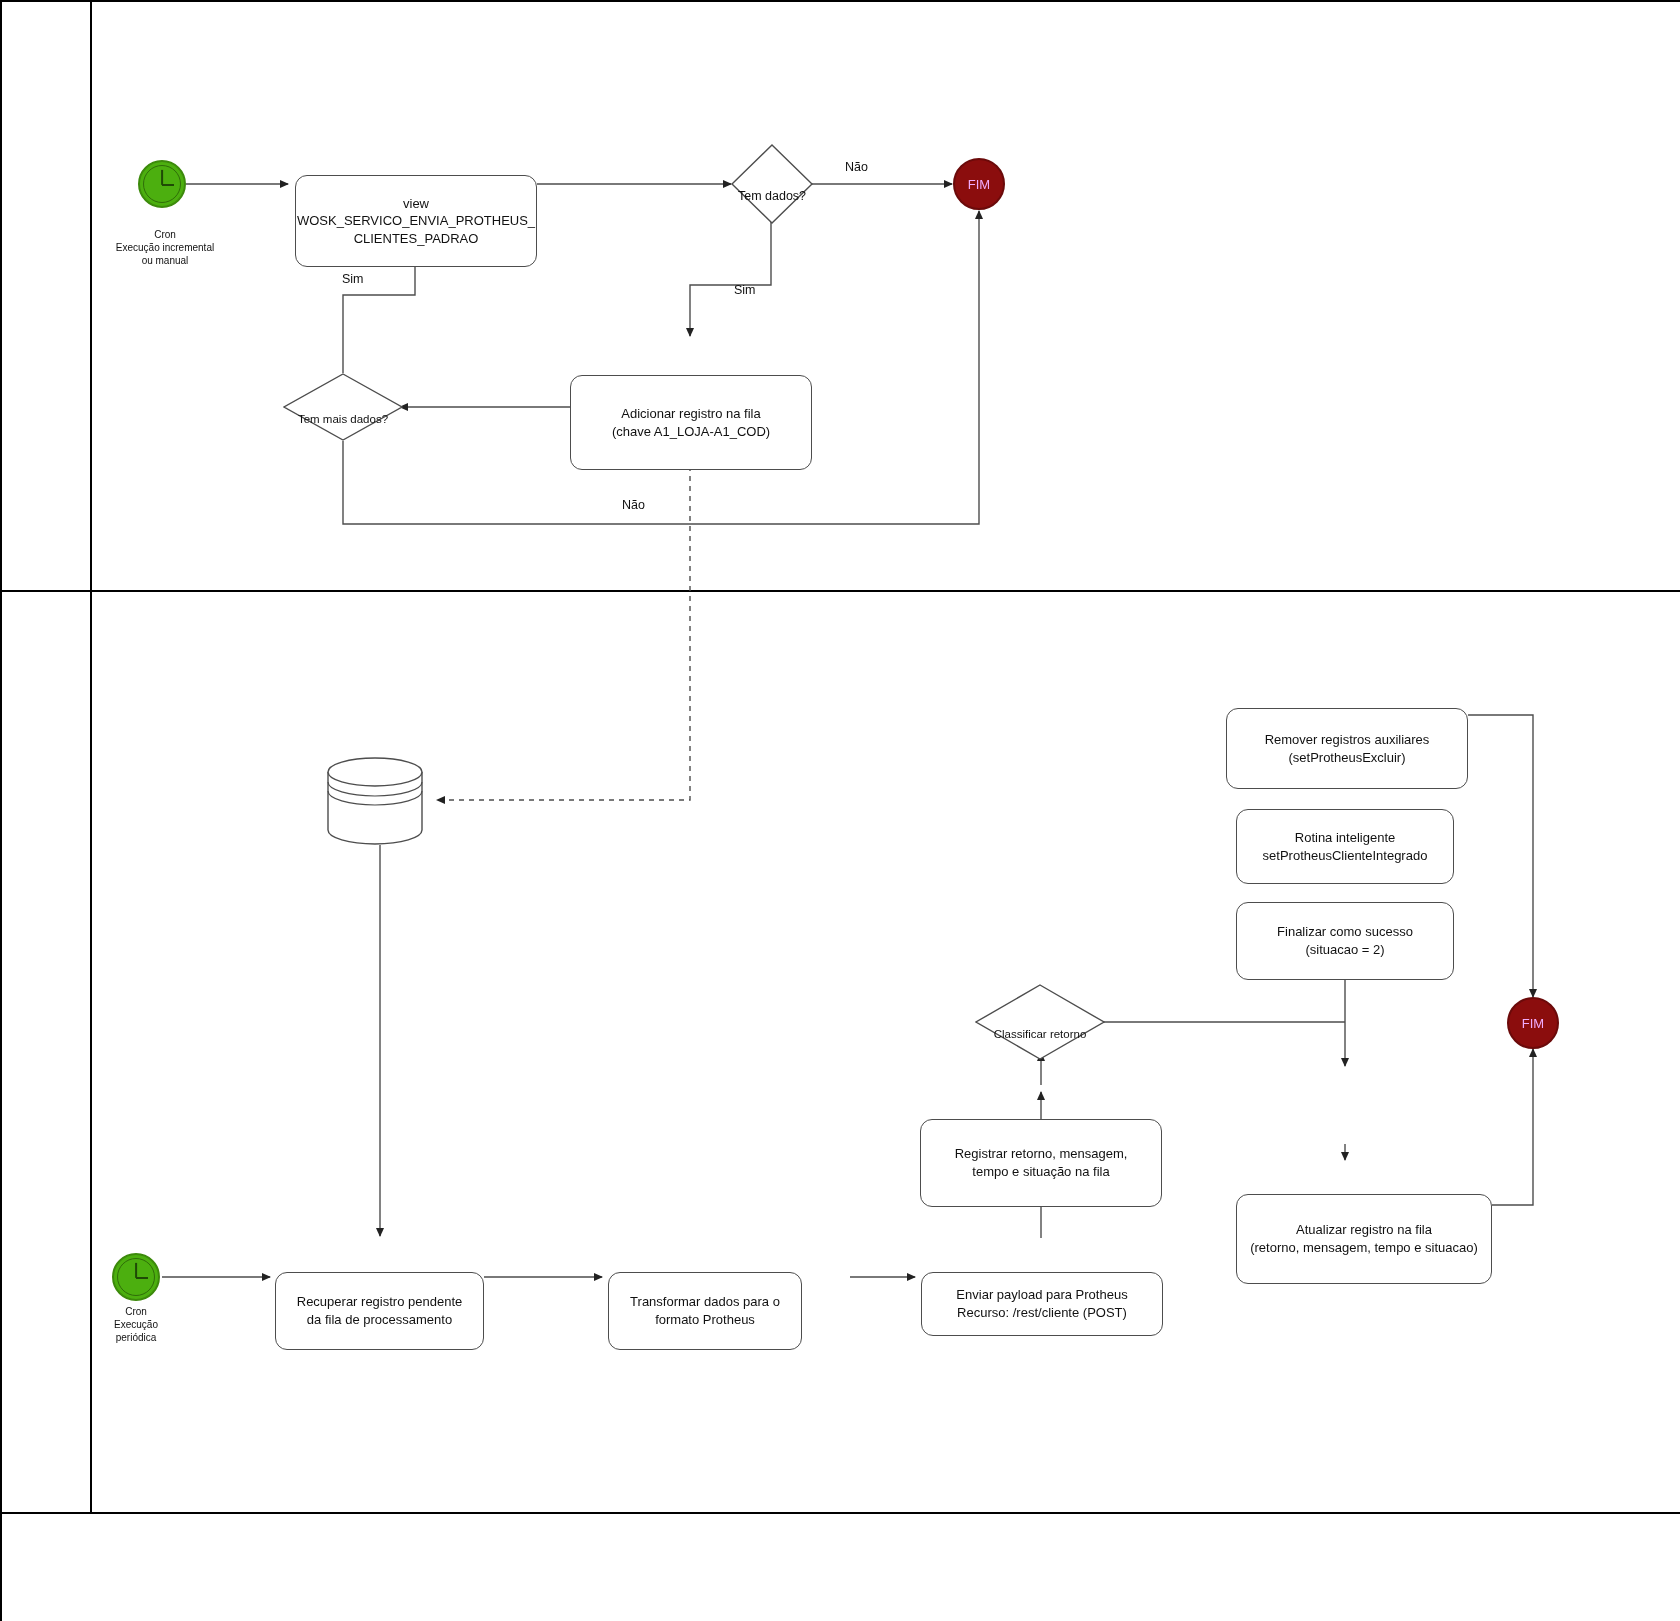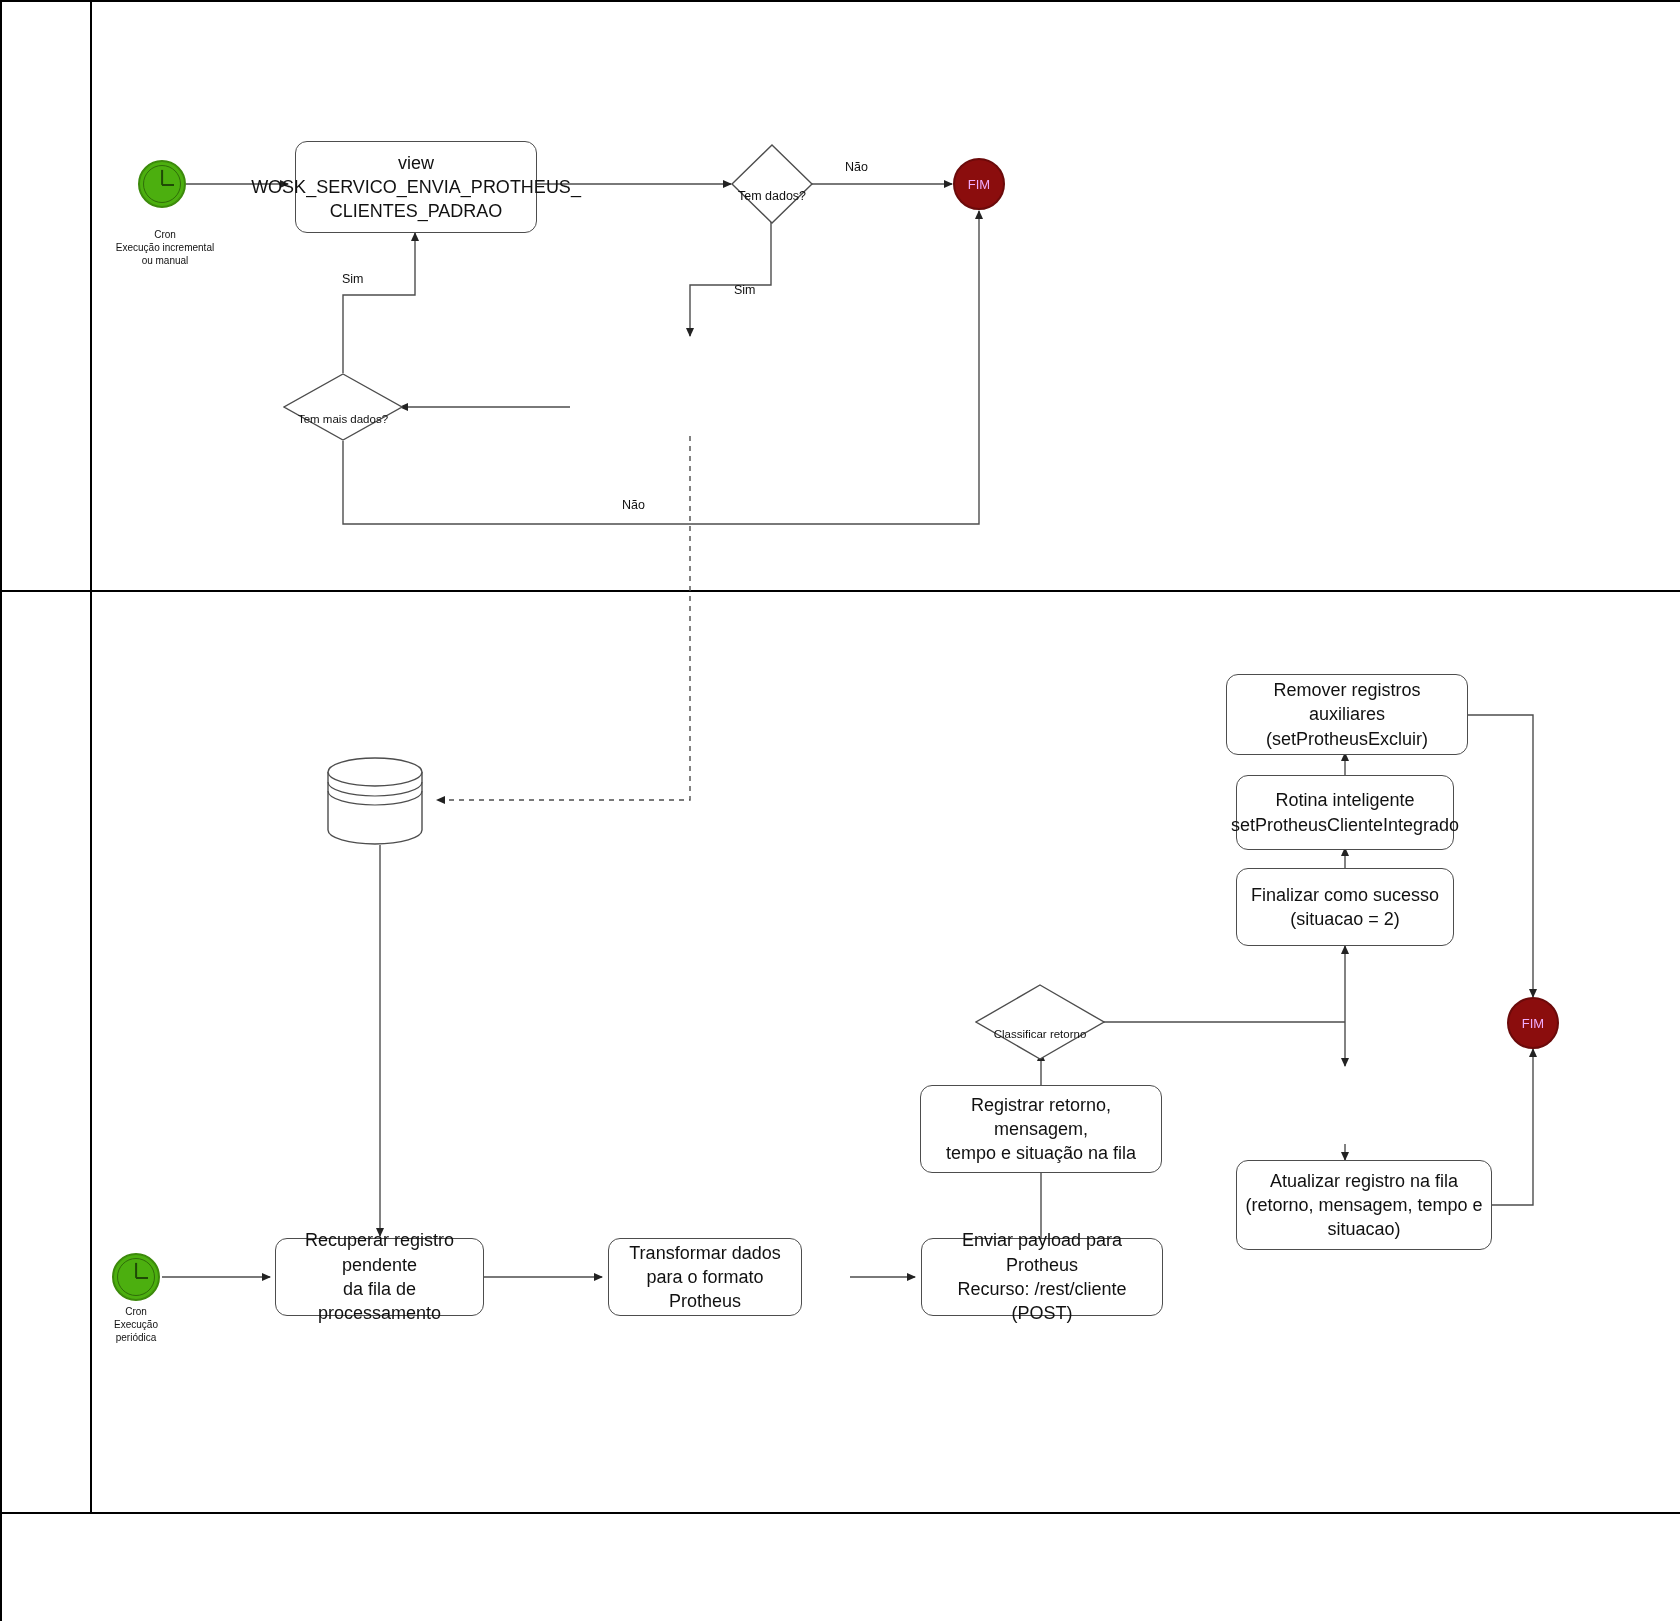--- a/index.html
+++ b/index.html
@@ -1,21 +1,21 @@
 <!DOCTYPE html>
 <html><head>
 <meta charset="utf-8">
 <style>
   html,body{margin:0;padding:0;background:#ffffff;}
   body{font-family:"Liberation Sans", sans-serif;}
   #canvas{position:relative;width:1680px;height:1621px;background:#ffffff;overflow:hidden;}
   .pool-border{position:absolute;background:#000;}
   svg.edges{position:absolute;left:0;top:0;width:1680px;height:1621px;pointer-events:none;}
   .node{position:absolute;box-sizing:border-box;display:flex;align-items:center;justify-content:center;text-align:center;}
-  .proc{border:1px solid #4d4d4d;border-radius:12px;background:#fff;font-size:18px;line-height:1.35;color:#111;padding:4px 8px;}
+  .proc{border:1px solid #4d4d4d;border-radius:12px;background:#fff;font-size:13px;line-height:1.35;color:#111;padding:4px 8px;margin-top:34px;}
   .diamond-wrap{position:absolute;}
   .diamond-shape{position:absolute;left:0;top:0;width:100%;height:100%;}
   .diamond-label{position:absolute;left:0;top:12px;width:100%;height:100%;display:flex;align-items:center;justify-content:center;font-size:12.5px;color:#111;white-space:nowrap;}
   .start-node{position:absolute;width:48px;height:48px;border-radius:50%;background:#4caf0f;border:2px solid #3c8a0b;box-sizing:border-box;}
   .start-node .face{position:absolute;left:3px;top:3px;right:3px;bottom:3px;border-radius:50%;border:1.5px solid #2f6d09;}
   .hand-h{position:absolute;left:50%;top:50%;width:12px;height:1.8px;background:#1f4a06;transform-origin:0 50%;transform:rotate(0deg);}
   .hand-m{position:absolute;left:50%;top:50%;width:15px;height:1.8px;background:#1f4a06;transform-origin:0 50%;transform:rotate(-90deg);}
   .end-node{position:absolute;width:52px;height:52px;border-radius:50%;background:#8b0d0d;border:2px solid #6b0a0a;box-sizing:border-box;display:flex;align-items:center;justify-content:center;color:#f0abfc;font-size:13px;}
   .caption{position:absolute;text-align:center;font-size:10px;line-height:1.3;color:#111;white-space:pre;}
   .edge-label{position:absolute;font-size:12.5px;color:#111;background:transparent;white-space:nowrap;}
@@ -100,20 +100,21 @@
     <svg class="diamond-shape" viewBox="0 0 82 80">
       <polygon points="41,1 81,40 41,79 1,40" fill="#fff" stroke="#4d4d4d" stroke-width="1.4"></polygon>
     </svg>
     <div class="diamond-label">Tem dados?</div>
   </div>
 
   <div class="end-node" style="left:953px;top:158px;">
     <span>FIM</span>
   </div>
 
+  <div class="node proc" style="left:570px;top:341px;width:242px;height:95px;">Adicionar registro na fila<br>(chave A1_LOJA-A1_COD)</div>
 
   <div class="diamond-wrap" style="left:283px;top:373px;width:120px;height:68px;">
     <svg class="diamond-shape" viewBox="0 0 120 68">
       <polygon points="60,1 119,34 60,67 1,34" fill="#fff" stroke="#4d4d4d" stroke-width="1.4"></polygon>
     </svg>
     <div class="diamond-label" style="font-size:11.5px;">Tem mais dados?</div>
   </div>
 
   <div class="edge-label" style="left:845px;top:160px;">Não</div>
   <div class="edge-label" style="left:734px;top:283px;">Sim</div>
@@ -132,21 +133,21 @@
   <div class="start-node" style="left:112px;top:1253px;">
     <div class="face">
       <div class="hand-h"></div>
         <div class="hand-m"></div>
     </div>
   </div>
   <div class="caption" style="left:56px;top:1305px;width:160px;">Cron<br>Execução<br>periódica</div>
 
   <div class="node proc" style="left:275px;top:1238px;width:209px;height:78px;">Recuperar registro pendente<br>da fila de processamento</div>
   <div class="node proc" style="left:608px;top:1238px;width:194px;height:78px;">Transformar dados para o formato Protheus</div>
-  <div class="node proc" style="left:921px;top:1238px;width:242px;height:78px;">Enviar payload para Protheus<br>Recurso: /rest/cliente (POST)</div>
+  <div class="node proc" style="left:921px;top:1238px;width:242px;height:64px;">Enviar payload para Protheus<br>Recurso: /rest/cliente (POST)</div>
   <div class="node proc" style="left:920px;top:1085px;width:242px;height:88px;">Registrar retorno, mensagem,<br>tempo e situação na fila</div>
 
   <div class="diamond-wrap" style="left:975px;top:984px;width:130px;height:76px;">
     <svg class="diamond-shape" viewBox="0 0 130 76">
       <polygon points="65,1 129,38 65,75 1,38" fill="#fff" stroke="#4d4d4d" stroke-width="1.4"></polygon>
     </svg>
     <div class="diamond-label" style="font-size:11.5px;">Classificar retorno</div>
   </div>
 
   <div class="node proc" style="left:1236px;top:868px;width:218px;height:78px;">Finalizar como sucesso<br>(situacao = 2)</div>

